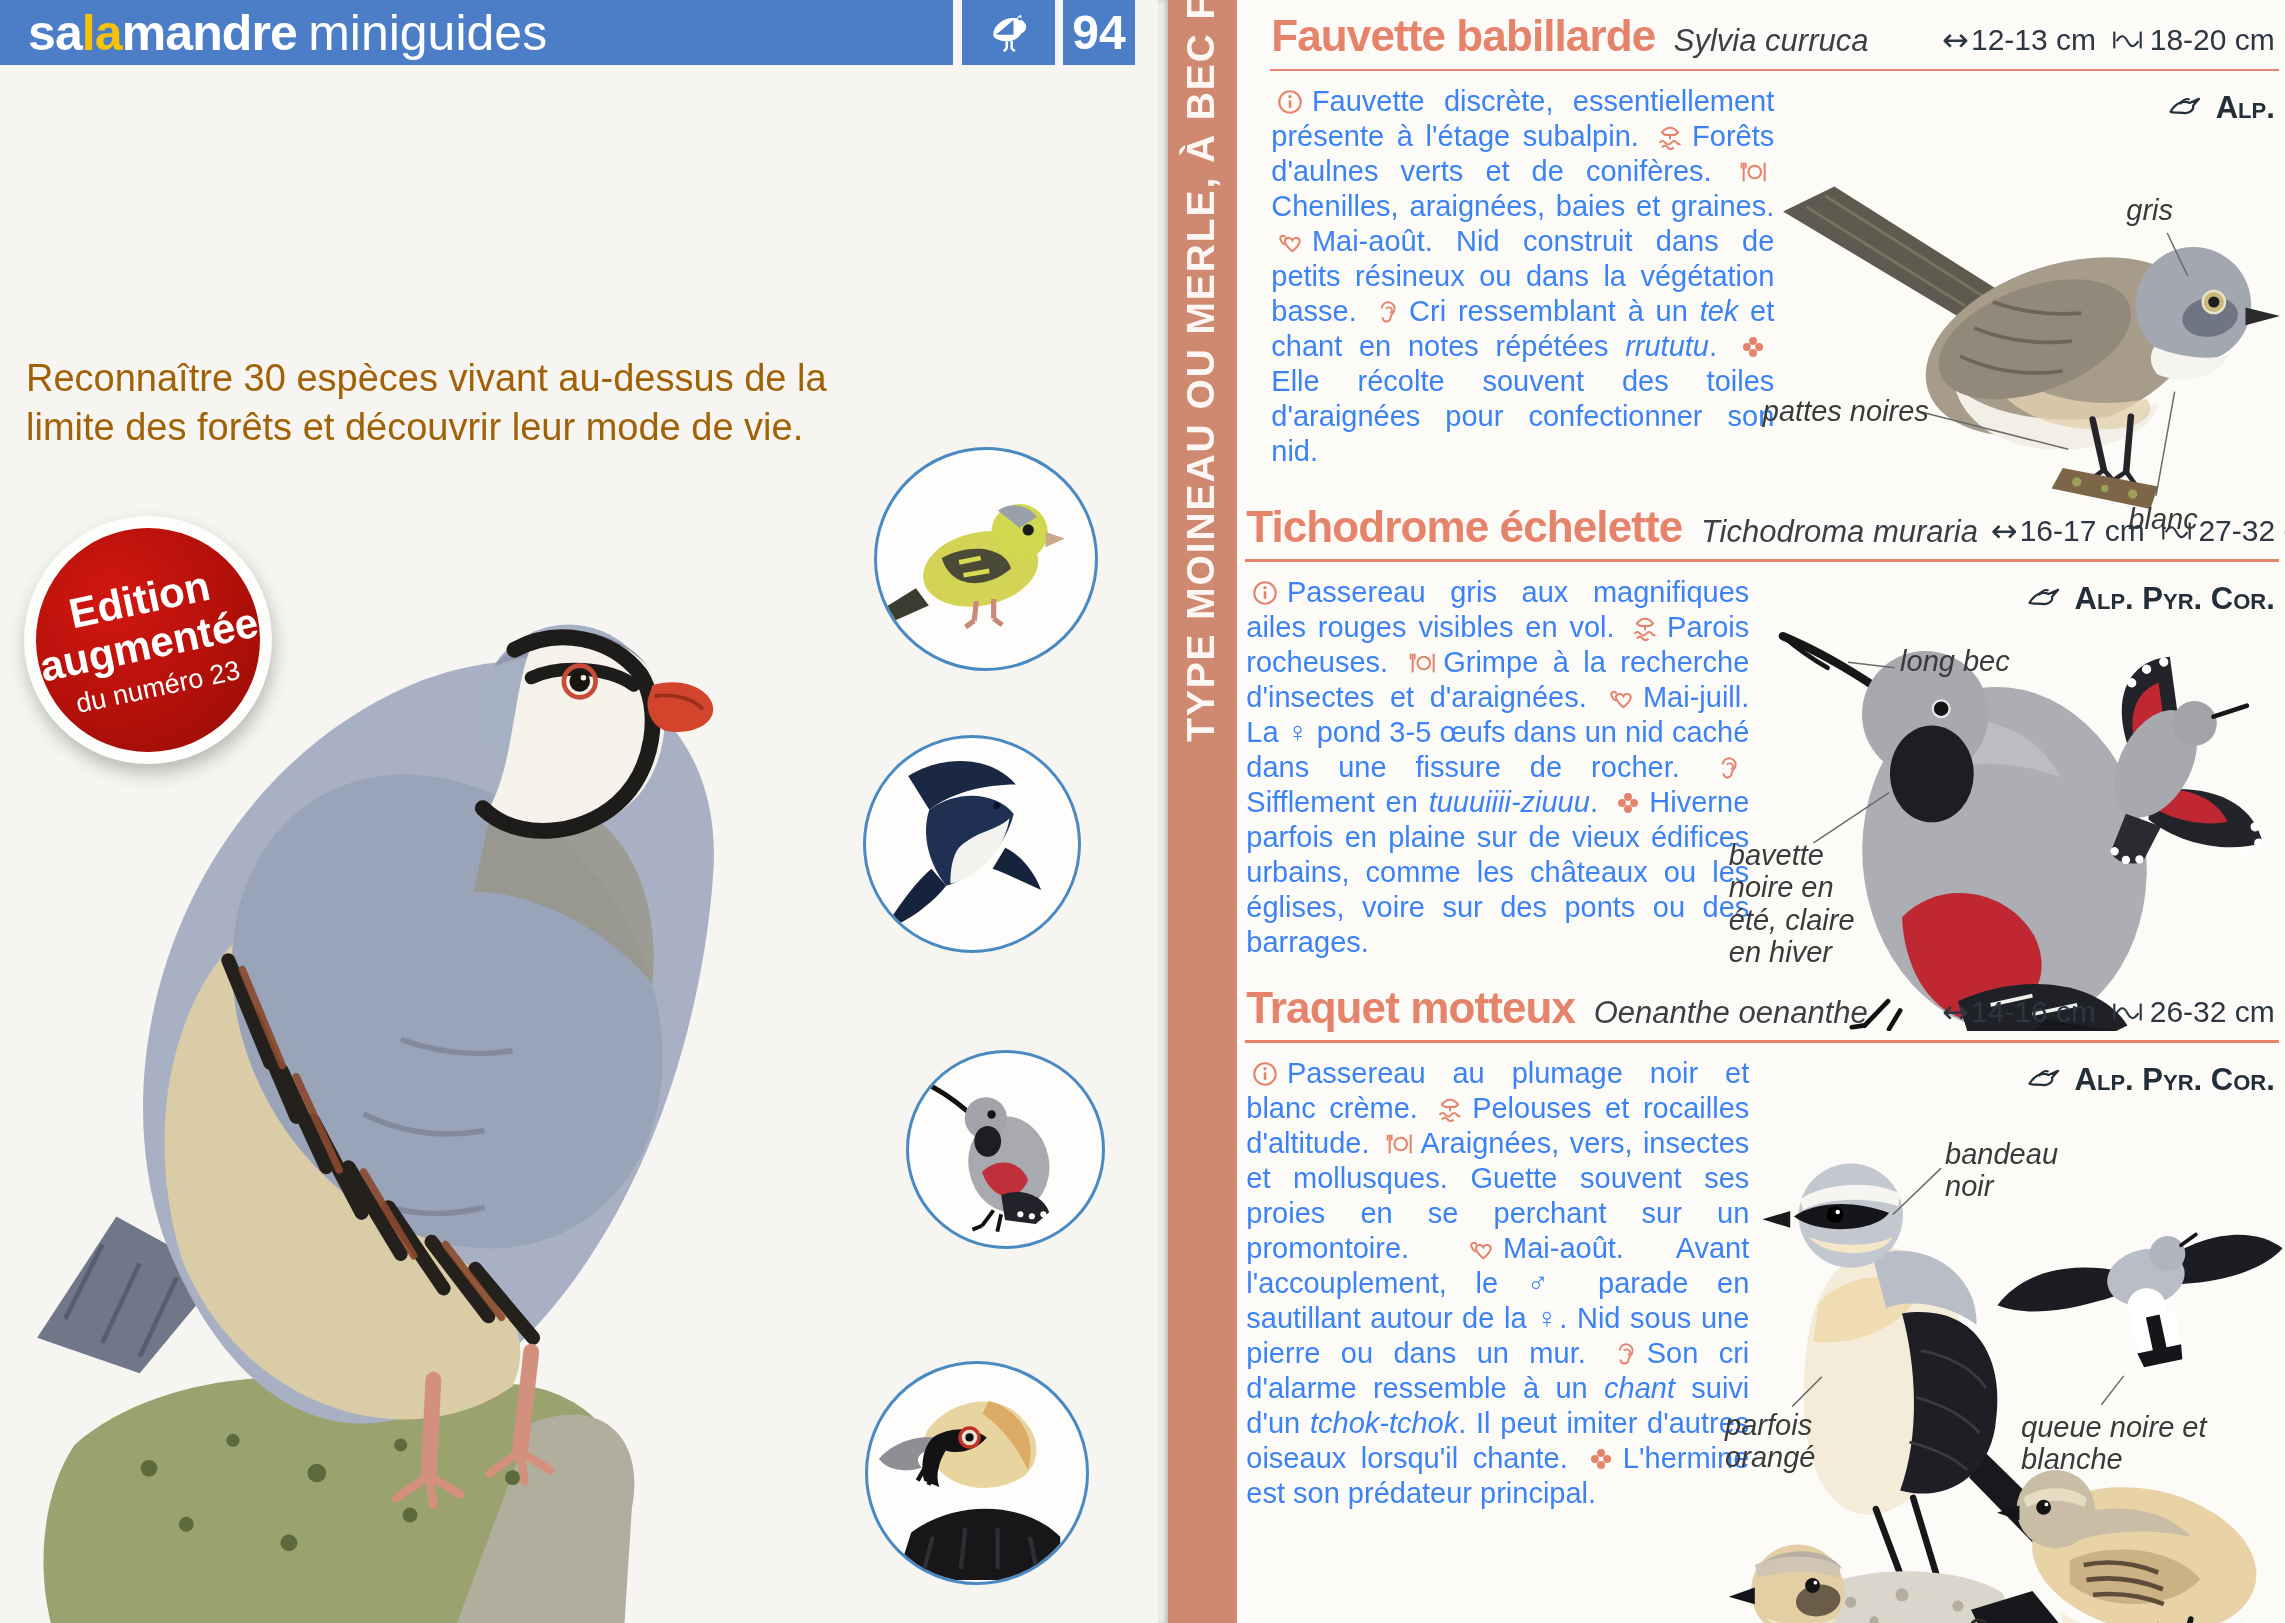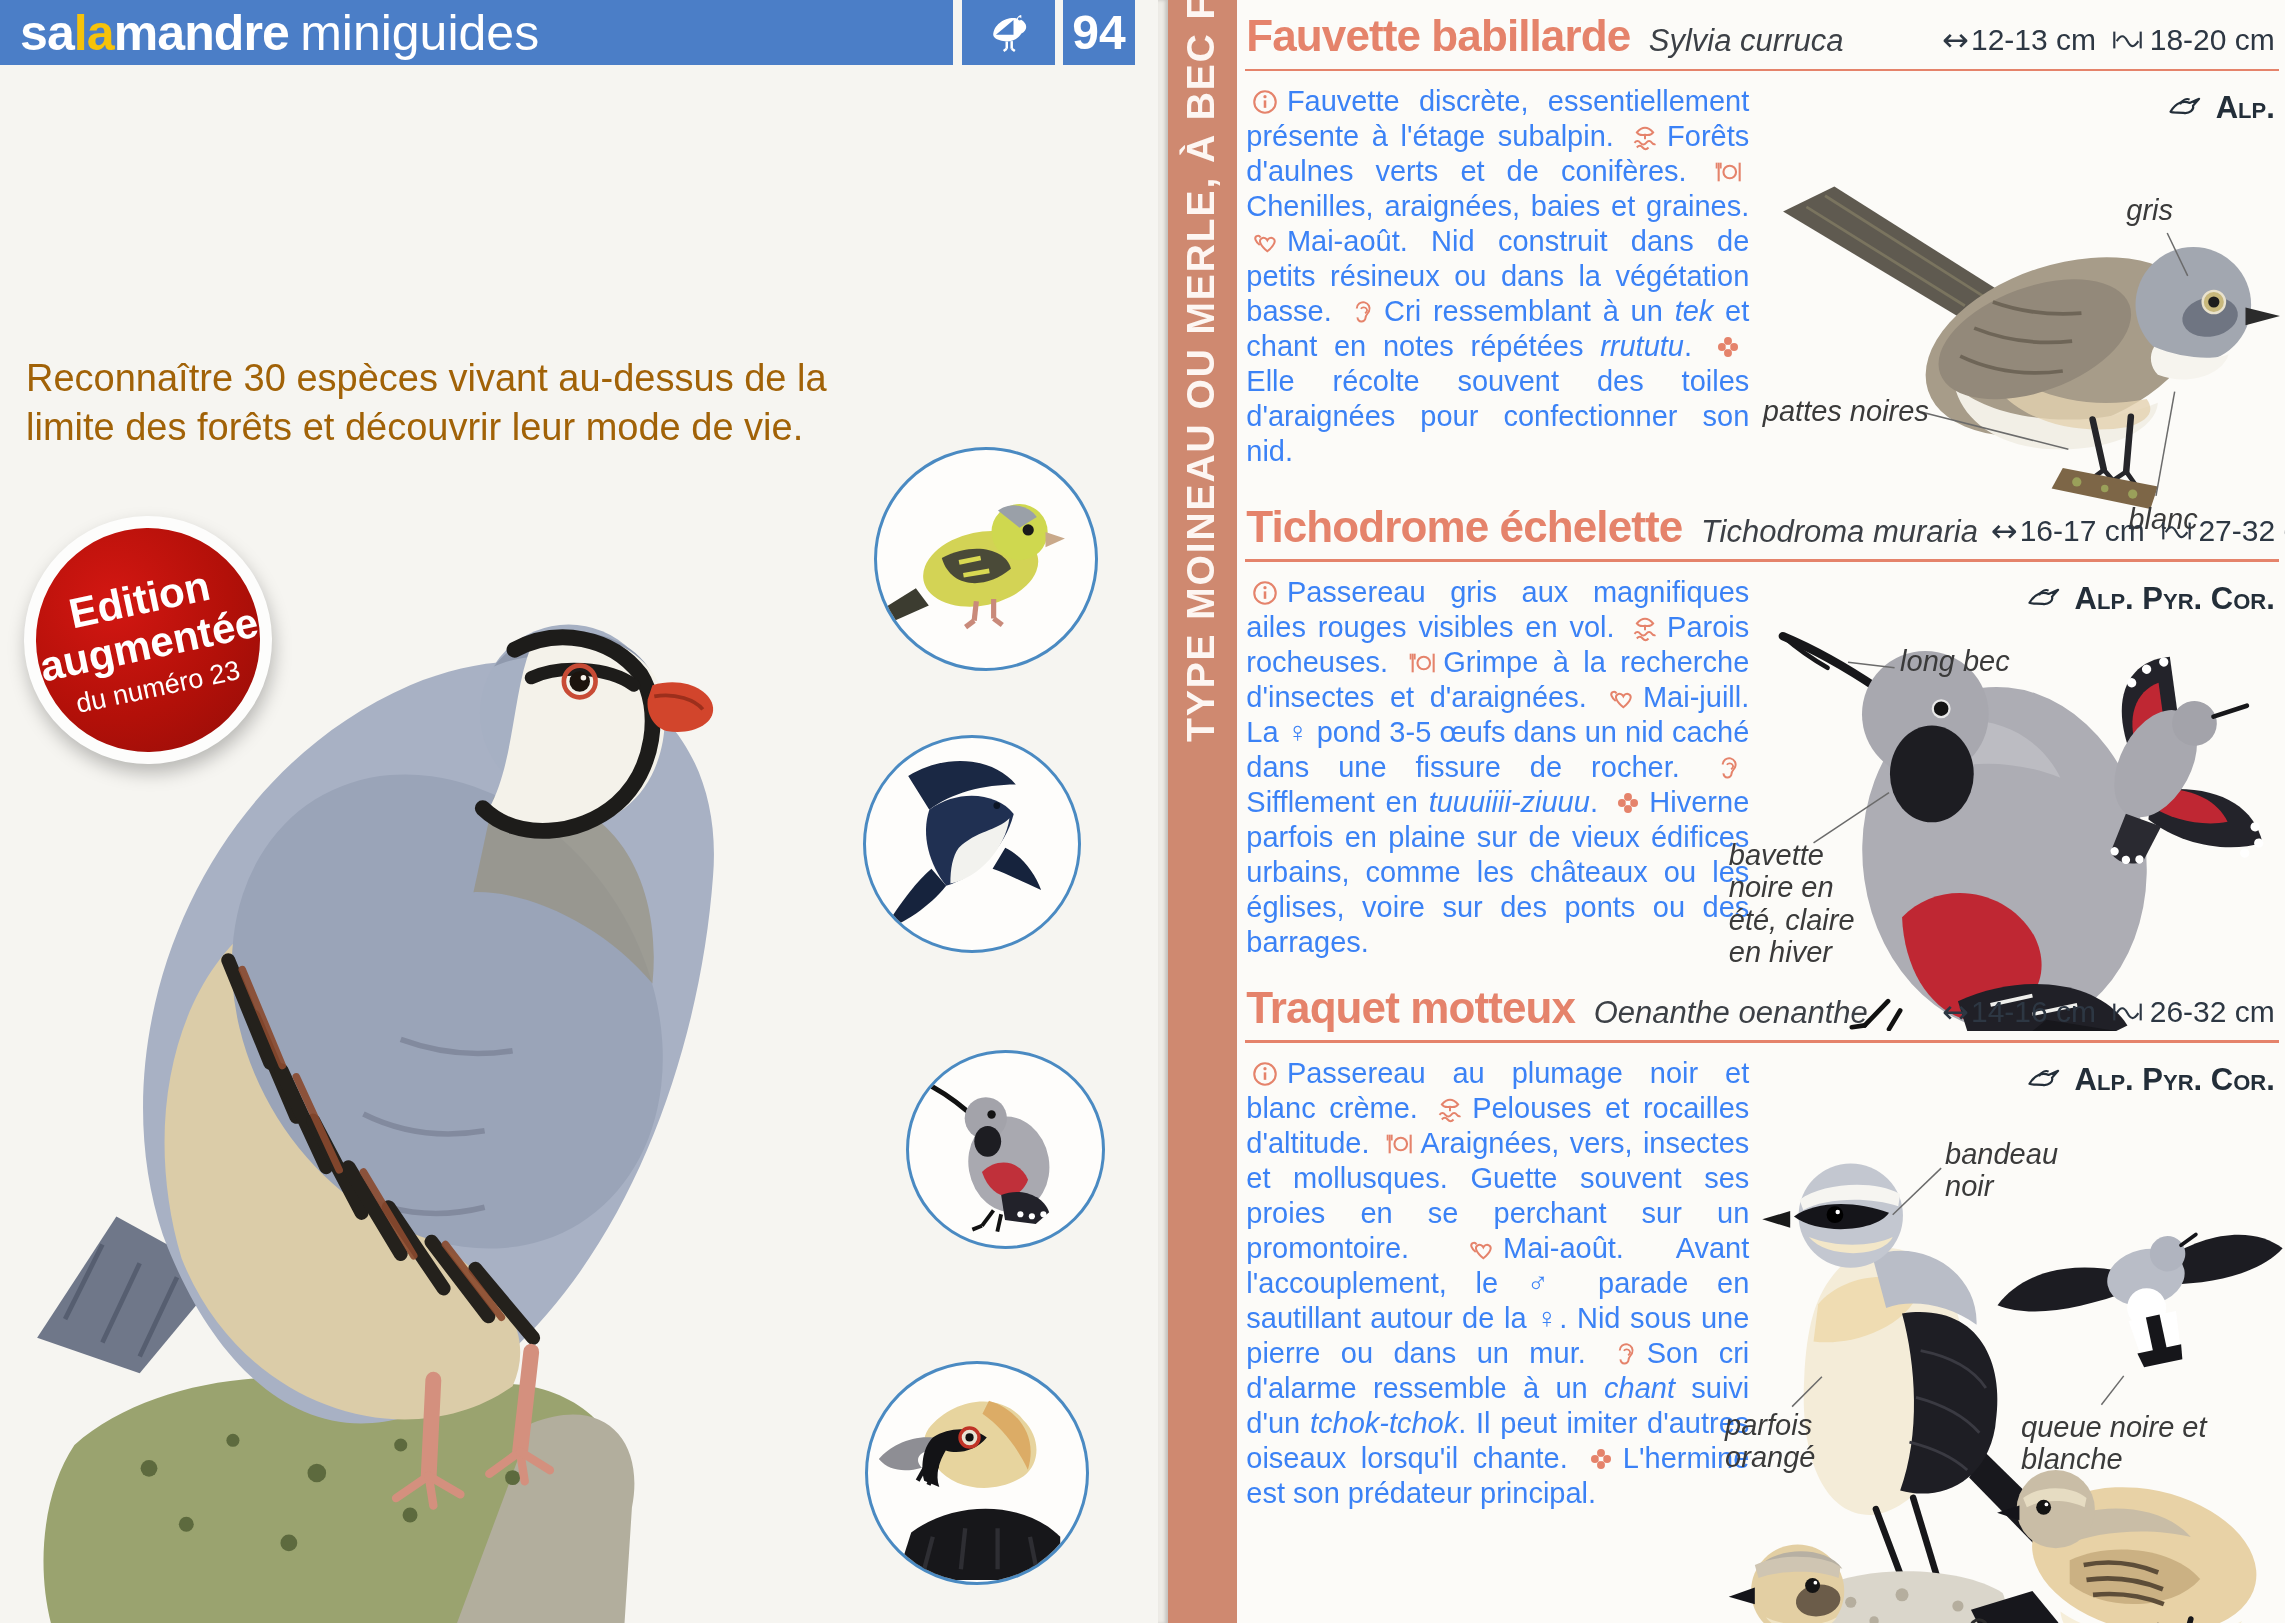--- a/index.html
+++ b/index.html
@@ -1,21 +1,21 @@
 <!DOCTYPE html>
 <html style="font-size:15px"><head>
 <meta charset="utf-8">
 <style>
   html,body{margin:0;padding:0;background:#888;}
   .page{position:relative;width:2286px;height:1624px;background:#f6f5f1;overflow:hidden;
         font-family:"Liberation Sans","DejaVu Sans",sans-serif;color:#3b3b3b;}
   
   .cover{position:absolute;left:0;top:0;width:1158px;height:1624px;background:#f6f5f1;}
   .header-main{position:absolute;left:0;top:0;width:953px;height:65px;background:#4b7ec7;
-               display:flex;align-items:center;padding-left:20px;box-sizing:border-box;}
+               display:flex;align-items:center;padding-left:28px;box-sizing:border-box;}
   .brand{font-size:50px;font-weight:bold;color:#fff;letter-spacing:-0.9px;}
   .brand .la{color:#f6c20a;}
   .brand-series{font-size:50px;font-weight:400;color:#fff;margin-left:11.2px;letter-spacing:0;}
   .header-square{position:absolute;top:0;height:65px;background:#4b7ec7;display:flex;
                  align-items:center;justify-content:center;}
   .sq-bird{left:962px;width:93px;}
   .sq-num{left:1063px;width:72px;font-size:48px;font-weight:bold;color:#fff;}
   .cover-title{position:absolute;left:22.4px;top:78px;font-size:104px;font-weight:bold;
                letter-spacing:-3.7px;line-height:1.03;color:#171717;}
   .cover-subtitle{position:absolute;left:26px;top:354px;width:839px;font-size:38px;
@@ -33,21 +33,21 @@
   
   .page-gap{position:absolute;left:1158px;top:0;width:10.3px;height:1624px;background:#edebe6;
             box-shadow:inset -2.8px 0 3.7px rgba(0,0,0,.18);}
   .spine{position:absolute;left:1168px;top:0;width:69px;height:1624px;background:#cf8970;}
   .spine-label{position:absolute;left:11.2px;top:24px;height:718px;writing-mode:vertical-rl;
                transform:rotate(180deg);font-size:39px;font-weight:bold;color:#fdf6f2;
                letter-spacing:1.9px;white-space:nowrap;}
   
   .right-panel{position:absolute;left:1237px;top:0;width:1049px;height:1624px;background:#fcfbf8;}
   .section{position:absolute;left:0;width:1049px;box-sizing:border-box;}
-  .sec1{top:0;height:496px;}
+  .sec1{top:0;height:496px;padding-left:25px;}
   .sec2{top:496px;height:481px;}
   .sec3{top:977px;height:647px;}
   .heading-row{display:flex;align-items:baseline;padding:11.2px 11.2px 0 9.3px;}
   .sec2 .heading-row,.sec3 .heading-row{padding-top:5.6px;}
   .species-name{font-size:44px;font-weight:bold;color:#e5836b;letter-spacing:-0.9px;white-space:nowrap;}
   .latin{font-style:italic;font-size:31px;color:#3c4046;margin-left:18.6px;white-space:nowrap;}
   .spacer{flex:1;}
   .sizes{display:flex;align-items:center;font-size:30px;color:#2d3743;white-space:nowrap;}
   .size-item{display:flex;align-items:center;margin-left:13px;}
   .len-arrow{font-family:"DejaVu Sans",sans-serif;font-size:32px;margin-right:1.9px;}

